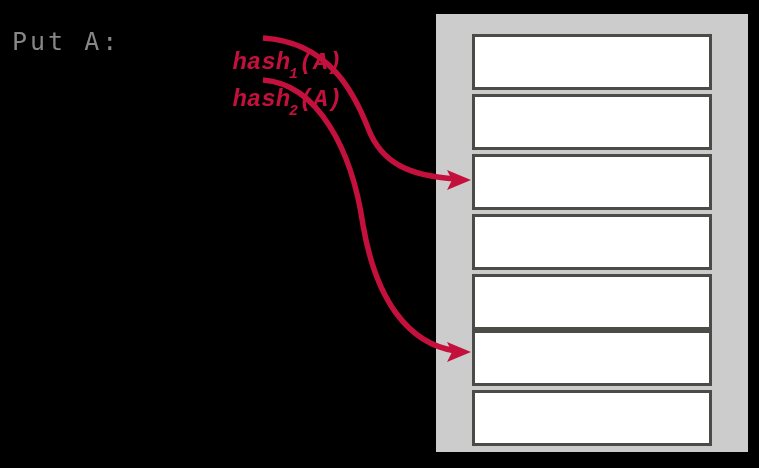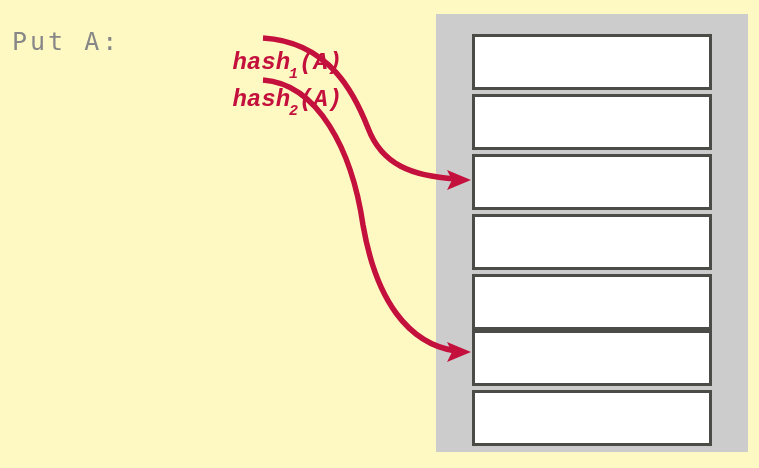--- a/index.html
+++ b/index.html
@@ -10,21 +10,21 @@
     width: 759px;
     height: 468px;
     background: #f1f1f1;
     font-family: "Liberation Sans", sans-serif;
     overflow: hidden;
   }
   #stage {
     position: relative;
     width: 759px;
     height: 468px;
-    background: #fef9c3;
+    background: #000000;
   }
 
   
   #label-block {
     position: absolute;
     left: 0;
     top: 0;
     width: 430px;
     height: 120px;
   }

